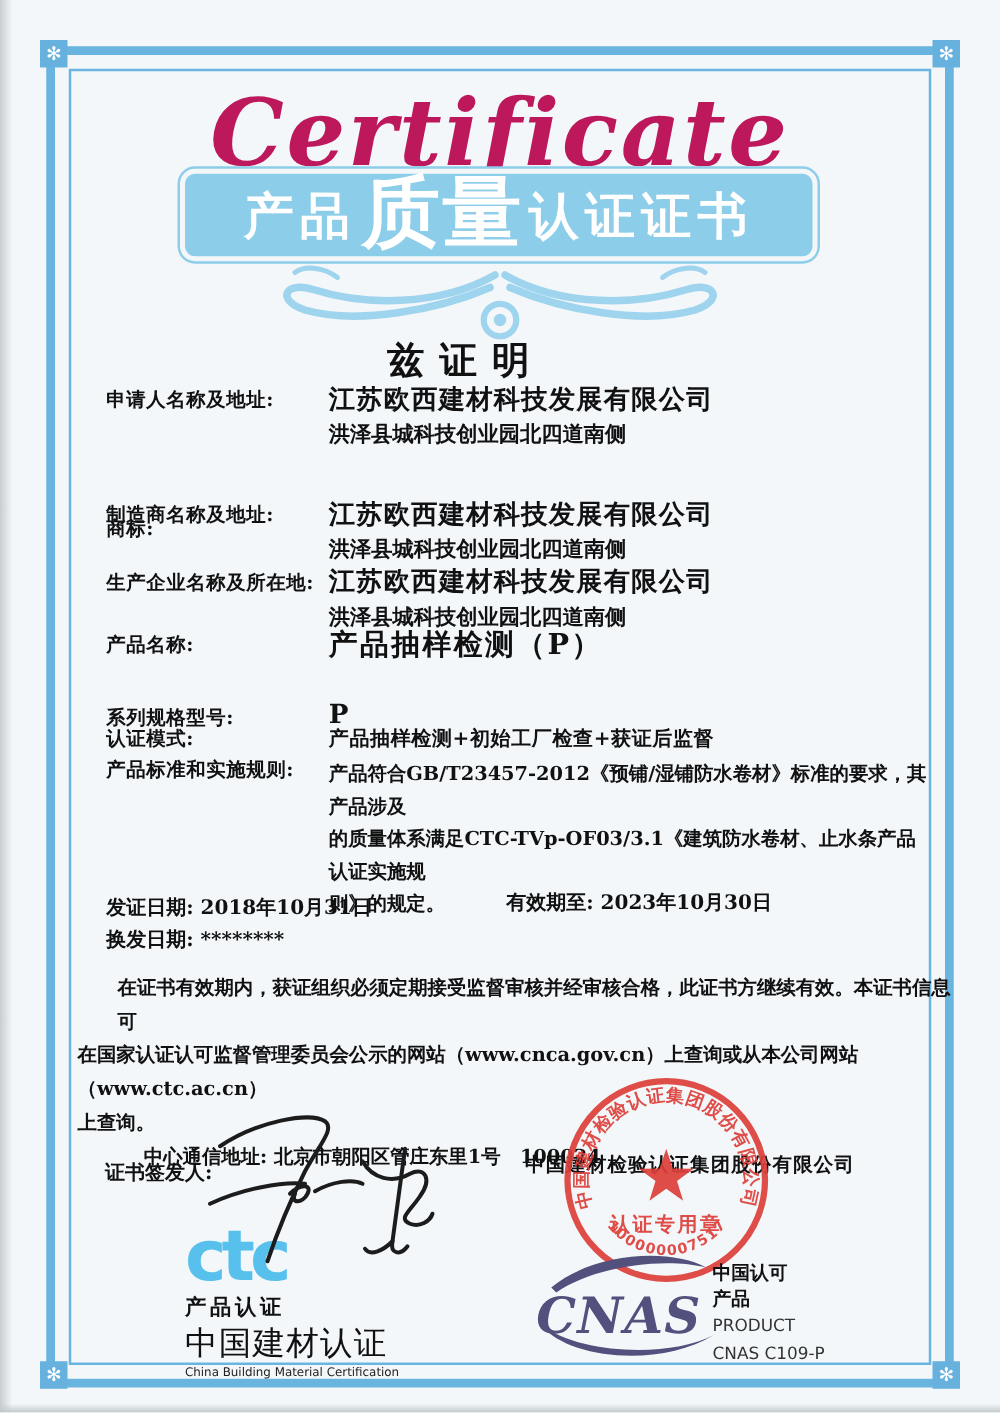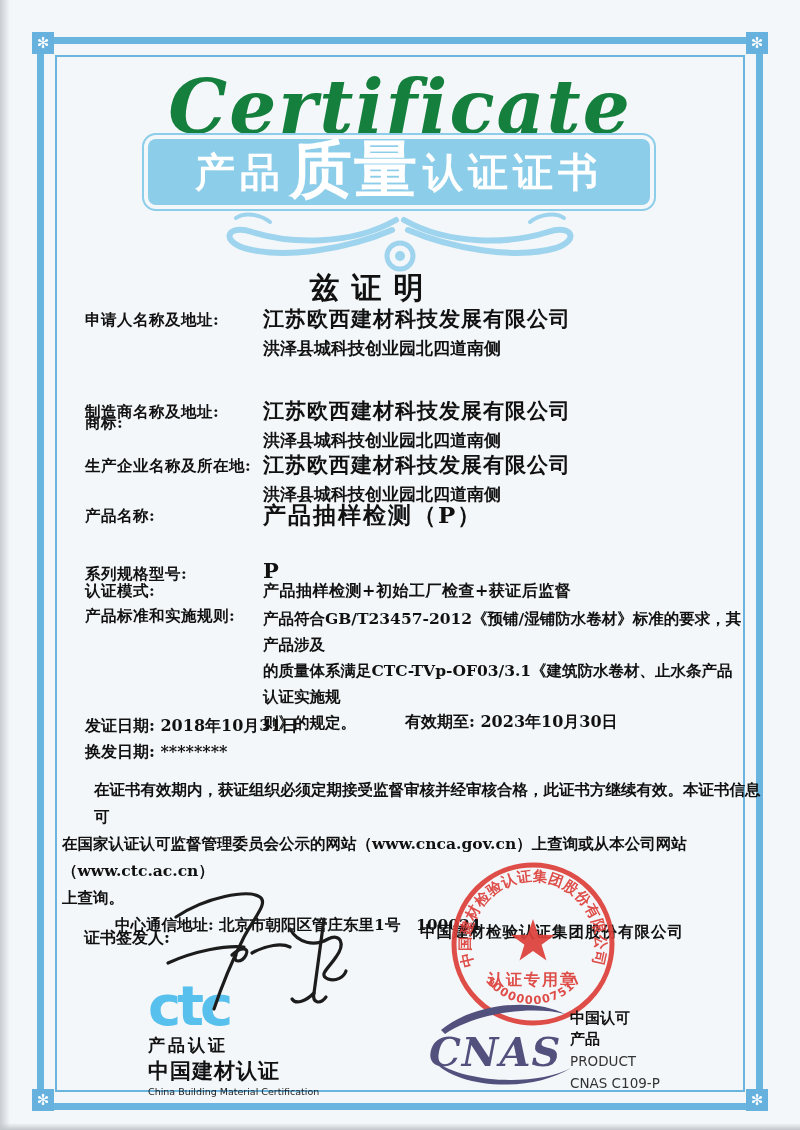--- a/index.html
+++ b/index.html
@@ -23,21 +23,21 @@
     font-size:15px; font-family:"DejaVu Sans",sans-serif; z-index:3; }
   .corner.tl { left:32px; top:32px; }
   .corner.tr { left:746px; top:32px; }
   .corner.bl { left:32px; top:1089px; }
   .corner.br { left:746px; top:1089px; }
 
   
   .cert-no { position:absolute; top:62px; left:0; width:718px; text-align:right;
     font-size:15px; font-weight:bold; letter-spacing:1px; z-index:4; }
   .script-title { position:absolute; top:64px; left:0; width:800px; text-align:center;
-    font-style:italic; font-weight:bold; font-size:74px; color:#15803d;
+    font-style:italic; font-weight:bold; font-size:74px; color:#be185d;
     font-family:"DejaVu Serif",serif; z-index:1; letter-spacing:2px; }
   .banner-outer { position:absolute; left:142px; top:133px; width:514px; height:78px;
     border:2px solid #8ccde9; border-radius:14px; z-index:2; background:#f3f7f9; }
   .banner-inner { position:absolute; left:4px; top:4px; width:502px; height:66px;
     background:#8ccde9; border-radius:8px; display:flex; align-items:center;
     justify-content:center; color:#ffffff; font-family:"DejaVu Sans","Liberation Sans",sans-serif; }
   .b-pre,.b-post { font-size:40px; font-weight:bold; letter-spacing:5px; }
   .b-big  { font-size:63px; font-weight:bold; letter-spacing:2px; margin:0 4px; position:relative; top:-2px; }
   .flourish { position:absolute; left:200px; top:206px; z-index:1; }
 
@@ -74,21 +74,21 @@
   .stamp { position:absolute; left:447px; top:858px; z-index:5; opacity:0.92; }
   .cnas-block { position:absolute; left:425px; top:998px; z-index:6; }
   .cnas-side { position:absolute; left:570px; top:1008px; z-index:6; font-size:15px;
     font-weight:bold; line-height:21px; }
   .cnas-side .en { font-family:"DejaVu Sans","Liberation Sans",sans-serif;
     font-weight:normal; font-size:13.5px; color:#333; line-height:22px; }
   .ctc-block { position:absolute; left:148px; top:980px; width:190px; text-align:left; z-index:4; }
   .ctc-logo { font-family:"DejaVu Sans","Liberation Sans",sans-serif; font-weight:bold;
     font-size:56px; color:#58c0ec; letter-spacing:-4px; line-height:52px; }
   .ctc-l1 { font-size:17px; font-weight:bold; letter-spacing:3px; margin-top:2px; }
-  .ctc-l2 { font-size:21px; font-weight:bold; letter-spacing:1px; }
+  .ctc-l2 { font-size:26px; font-weight:normal; letter-spacing:1px; }
   .ctc-l3 { font-family:"DejaVu Sans","Liberation Sans",sans-serif; font-size:9.5px;
     color:#222; margin-top:1px; }
 </style>
 </head>
 <body>
 
 <div class="page">
   <div class="scan-shadow-left"></div>
   <div class="scan-shadow-bottom"></div>
 

